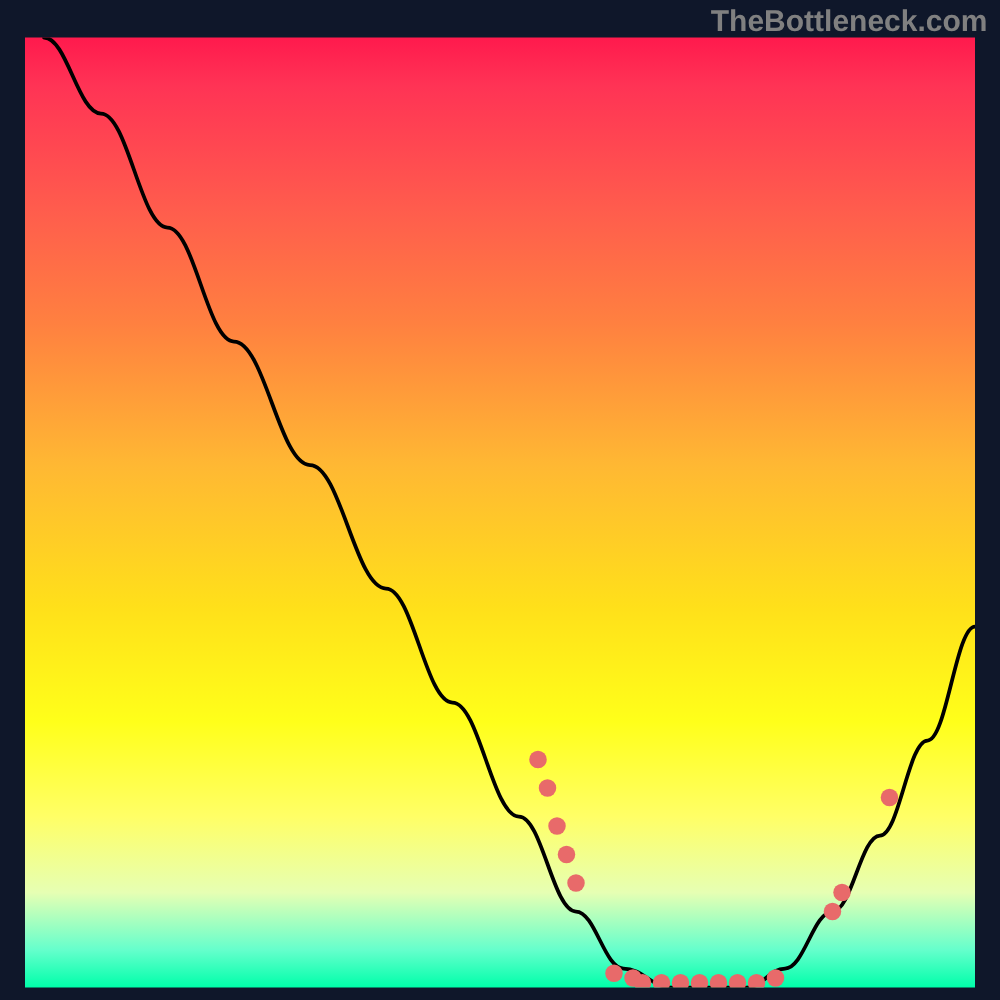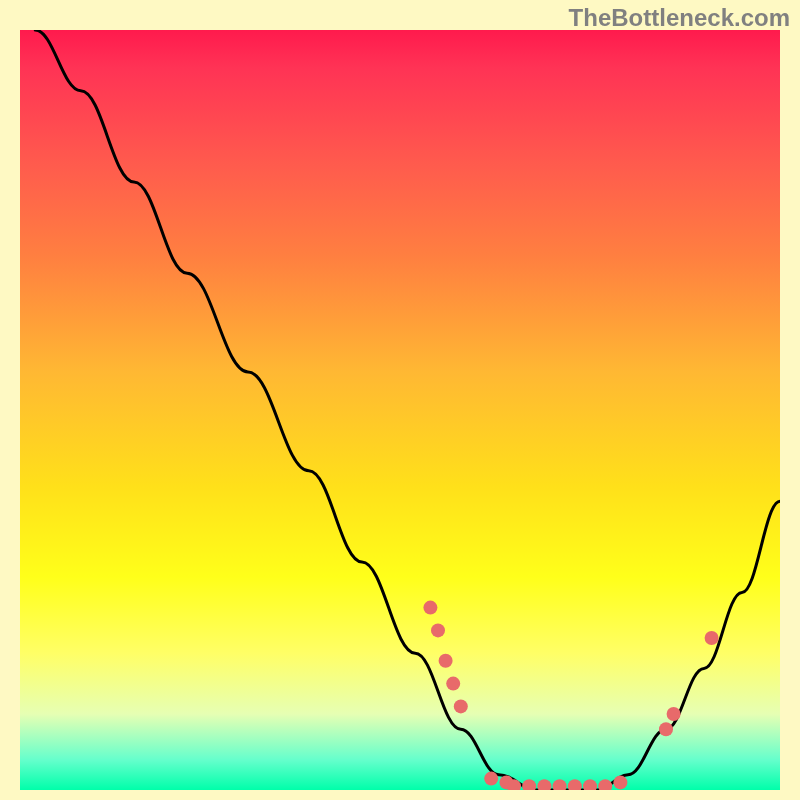--- a/index.html
+++ b/index.html
@@ -1,21 +1,21 @@
 <!DOCTYPE html>
 <html><head>
 <meta charset="utf-8">
 <style>
   * { margin: 0; padding: 0; box-sizing: border-box; }
   html, body { width: 800px; height: 800px; background: #000; overflow: hidden; }
   .container {
     position: relative;
     width: 800px;
     height: 800px;
-    background: #fef9c3;
+    background: #0f172a;
     padding-left: 17px;
   }
   .attribution {
     position: absolute;
     top: 4px;
     right: 10px;
     color: #808080;
     font-family: Arial, Helvetica, sans-serif;
     font-size: 24px;
     font-weight: bold;

